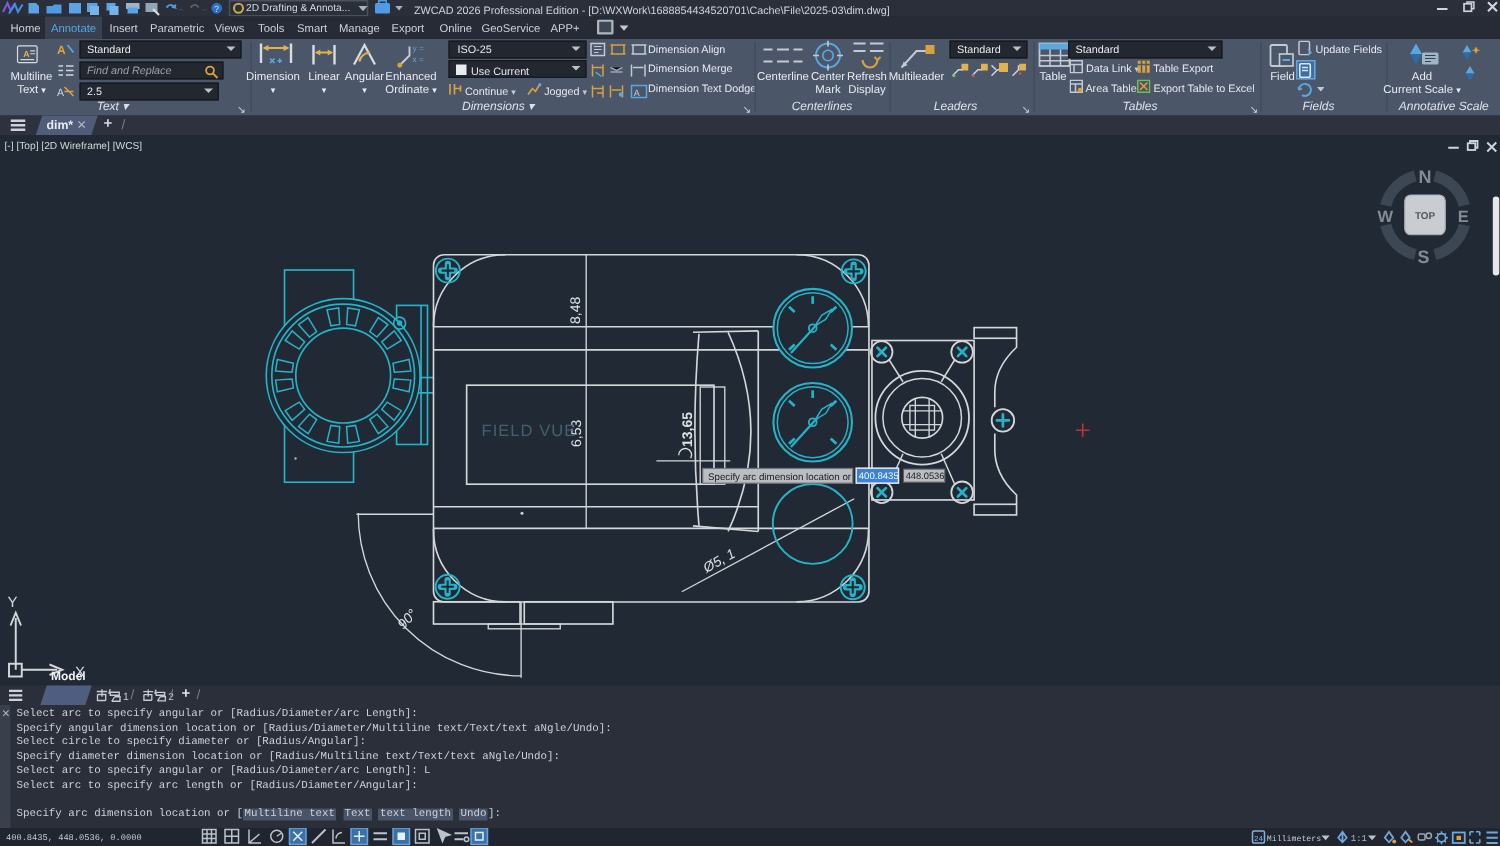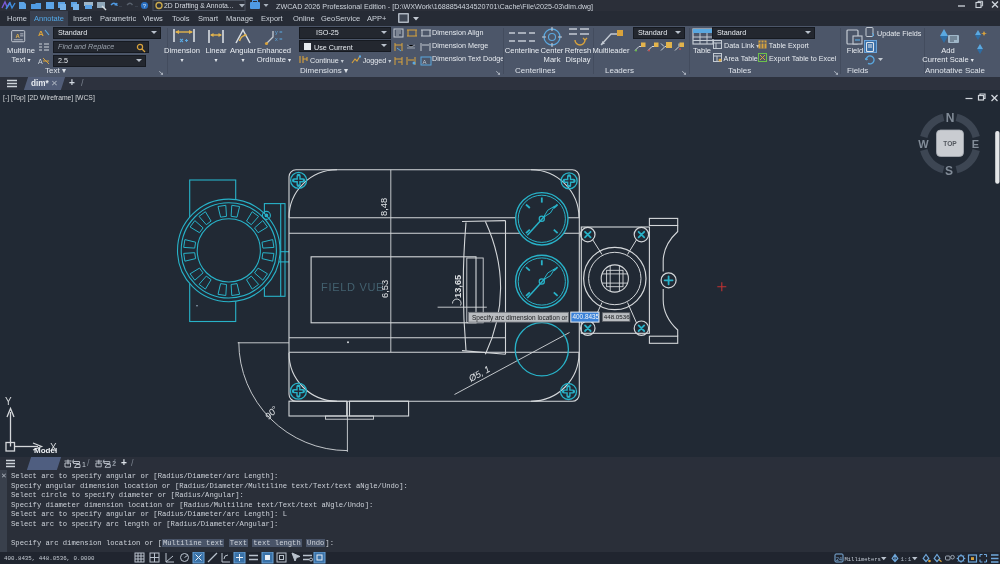--- a/index.html
+++ b/index.html
@@ -6,21 +6,21 @@
 html,body { width:1000px; height:564px; overflow:hidden; background:#212934; font-family:"Liberation Sans",sans-serif; }
 .abs { position:absolute; }
 #page { position:relative; width:1000px; height:564px; }
 
 #titlebar { position:absolute; left:0; top:0; width:1000px; height:11px; background:#2b2f39; }
 #menubar { position:absolute; left:0; top:11px; width:1000px; height:15px; background:#262b35; }
 .mtab { position:absolute; top:11px; height:15px; line-height:15px; font-size:7.5px; color:#cdd3db; }
 .mtab.active { color:#52a8e8; background:#39404f; }
 #ribbon { position:absolute; left:0; top:26px; width:1000px; height:51px; background:#4c5669; }
 .rdiv { position:absolute; top:28px; width:1px; height:46px; background:#424b5c; border-right:1px solid #57617413; }
-.rlabel { position:absolute; top:66px; font-size:8px; color:#dde2e9; text-align:left; }
+.rlabel { position:absolute; top:66px; font-size:8px; color:#dde2e9; text-align:center;font-style:italic; }
 .rdrop { position:absolute; background:#23272f; border:1px solid #161a21; color:#e6eaef; font-size:7.2px; line-height:10.5px; }
 .rdrop .arr { position:absolute; right:3px; top:3px; width:0; height:0; border-left:3px solid transparent; border-right:3px solid transparent; border-top:3.5px solid #b9c1cc; }
 .rbtntxt { position:absolute; font-size:7.6px; color:#e8ecf1; text-align:center; line-height:9px; }
 .rsmalltxt { position:absolute; font-size:7.2px; color:#e6eaef; line-height:12px; }
 #tabbar { position:absolute; left:0; top:77px; width:1000px; height:13px; background:#2d323e; }
 #drawing { position:absolute; left:0; top:90px; width:1000px; height:367px; background:#212934; }
 #layoutbar { position:absolute; left:0; top:457px; width:1000px; height:13px; background:#2a2f3a; }
 #cmdarea { position:absolute; left:0; top:470px; width:1000px; height:82px; background:#2a2f39; font-family:"Liberation Mono",monospace; }
 .cmdline { position:absolute; left:11px; font-size:7.2px; color:#ccd1d8; white-space:pre; font-family:'Liberation Mono',monospace; }
 #statusbar { position:absolute; left:0; top:552px; width:1000px; height:12px; background:#20252f; }
@@ -133,21 +133,21 @@
       <path d="M13.5,7 l-2.5,-1.5 1,3 z" fill="#e2b34c"></path>
  </svg>
  <div class="rbtntxt" style="left:219px;top:46px;width:48px;">Angular<br><span style="font-size:6px;">▾</span></div>
  <svg class="abs" style="left:263px;top:28px" width="24" height="18" viewBox="0 0 24 18">
   <path d="M3,16 L10,9 L10,3" stroke="#c3cad3" stroke-width="1.3" fill="none"></path>
   <text x="12" y="6" font-size="5.5" fill="#5aa8e0">y =</text>
       <text x="12" y="13" font-size="5.5" fill="#5aa8e0">x =</text>
   <circle cx="3.5" cy="15.5" r="1.6" fill="#d9a33c"></circle>
  </svg>
  <div class="rbtntxt" style="left:250px;top:46px;width:48px;">Enhanced<br>Ordinate <span style="font-size:6px;">▾</span></div>
- <div class="rdrop" style="left:299px;top:27px;width:92px;height:12px;padding-left:16px;">ISO-25<div class="arr"></div></div>
+ <div class="rdrop" style="left:299px;top:27px;width:92px;height:12px;padding-left:5px;">ISO-25<div class="arr"></div></div>
  <div class="rdrop" style="left:299px;top:40px;width:92px;height:12px;padding-left:4px;"><span style="display:inline-block;width:7px;height:7px;background:#e8ecf0;margin-right:3px;margin-top:2px;"></span>Use Current<div class="arr"></div></div>
  <div class="rsmalltxt" style="left:299px;top:55px;">
    <svg width="9" height="9" viewBox="0 0 9 9" style="vertical-align:-1px">
         <path d="M1,1 v7 M4,1 v7 M4,4 h4 M8,2 v4" stroke="#d9a33c" stroke-width="1.1"></path>
       </svg>
    Continue <span style="font-size:6px;color:#c2c9d2;">▾</span>
    <svg width="10" height="9" viewBox="0 0 10 9" style="vertical-align:-1px;margin-left:5px;">
         <path d="M1,8 l3,-4 2,2 3,-5" stroke="#d9a33c" stroke-width="1.1" fill="none"></path>
         <circle cx="9" cy="1.5" r="1.2" fill="#5aa8e0"></circle>
       </svg>

